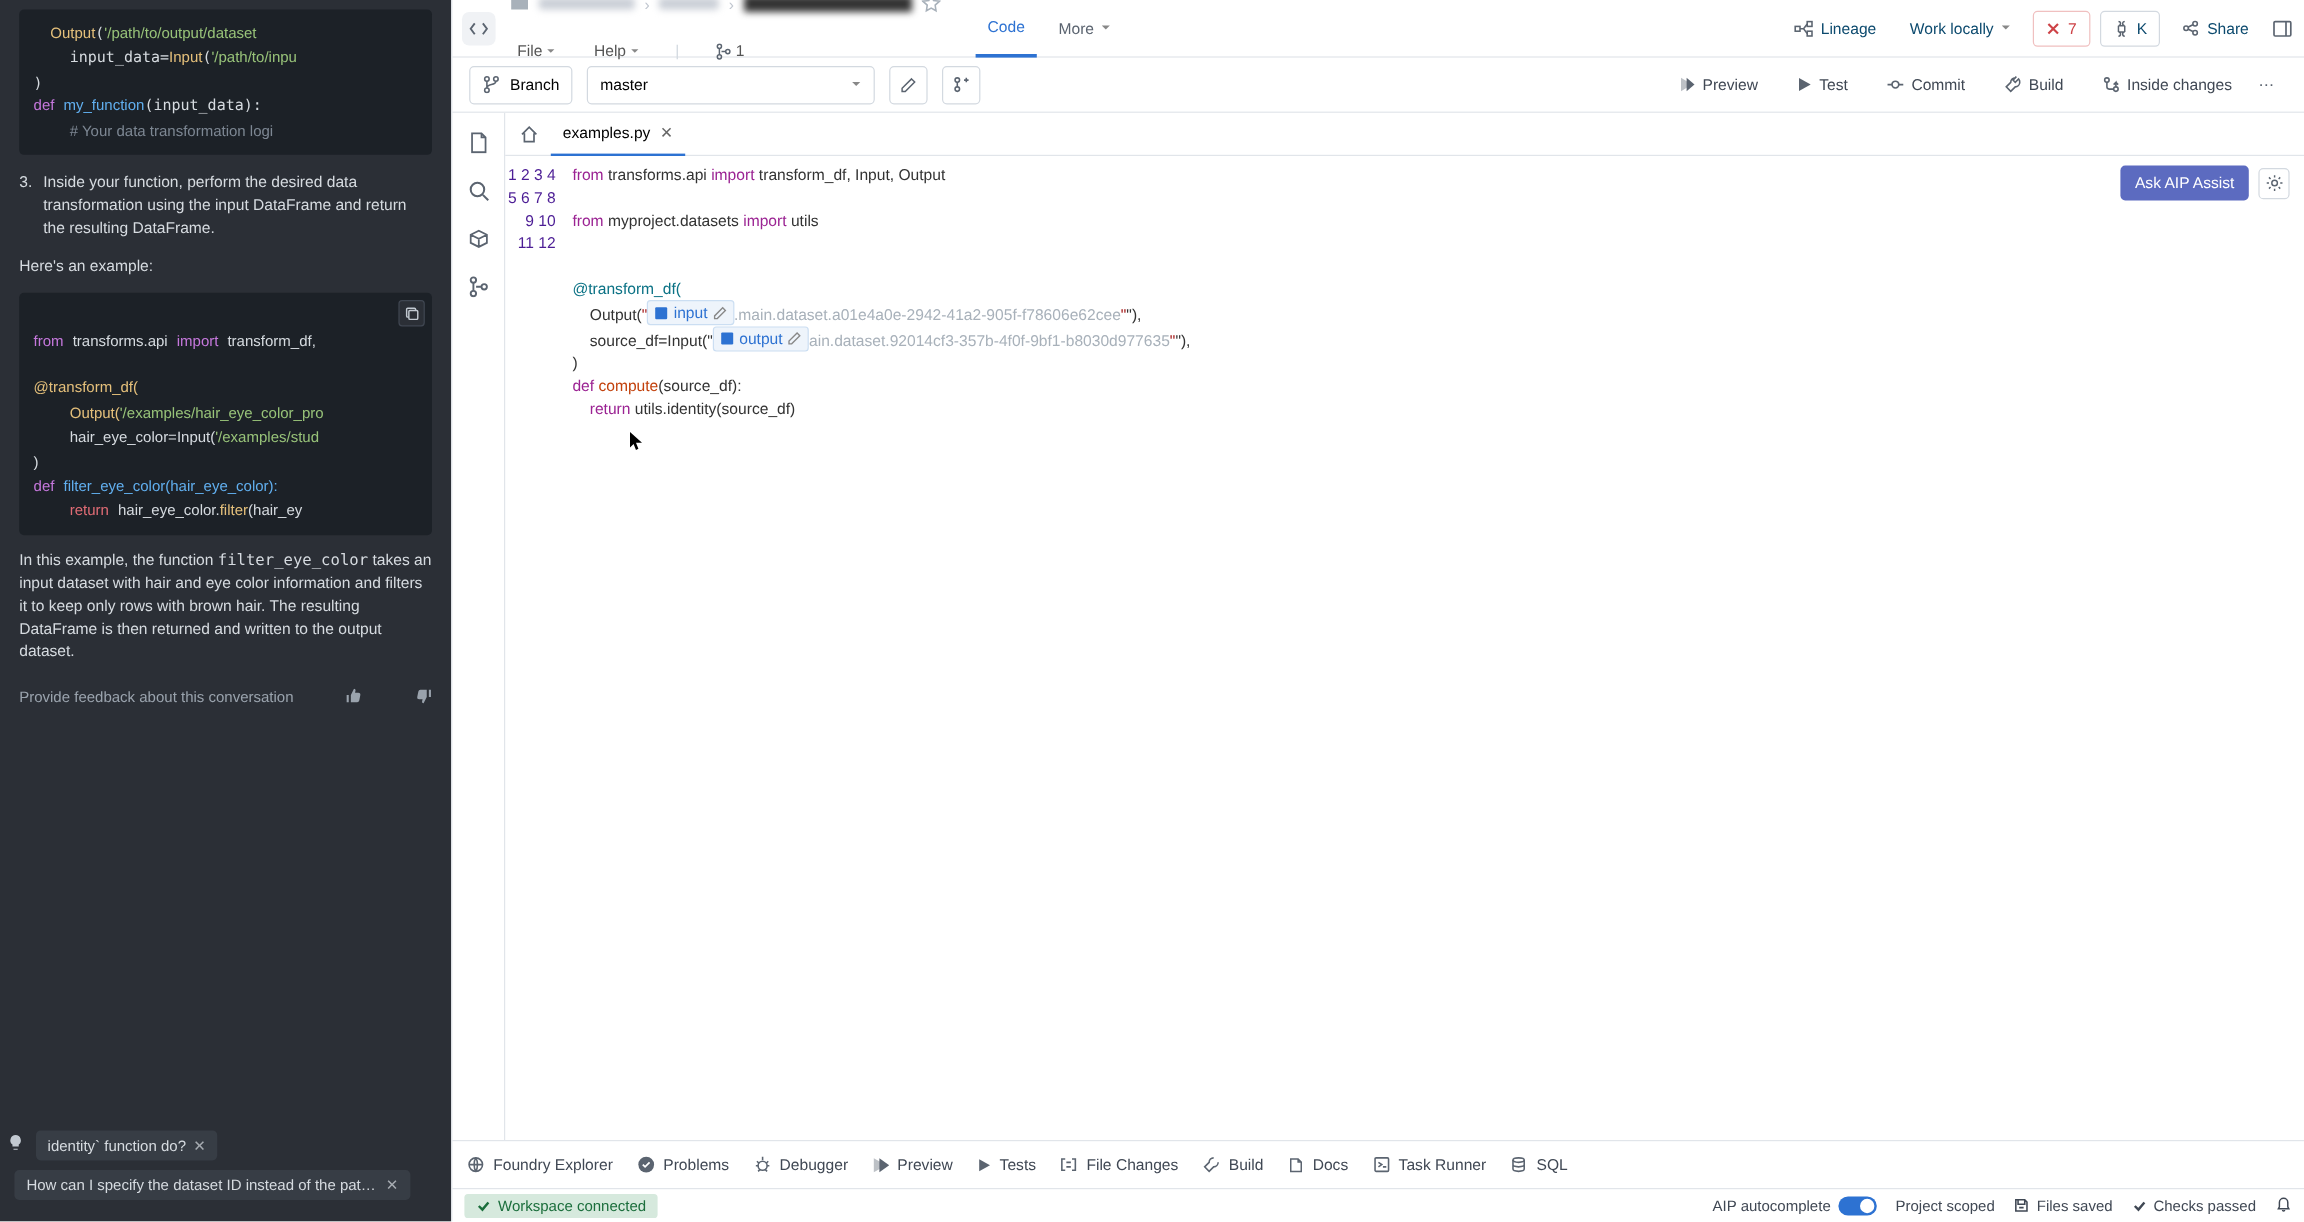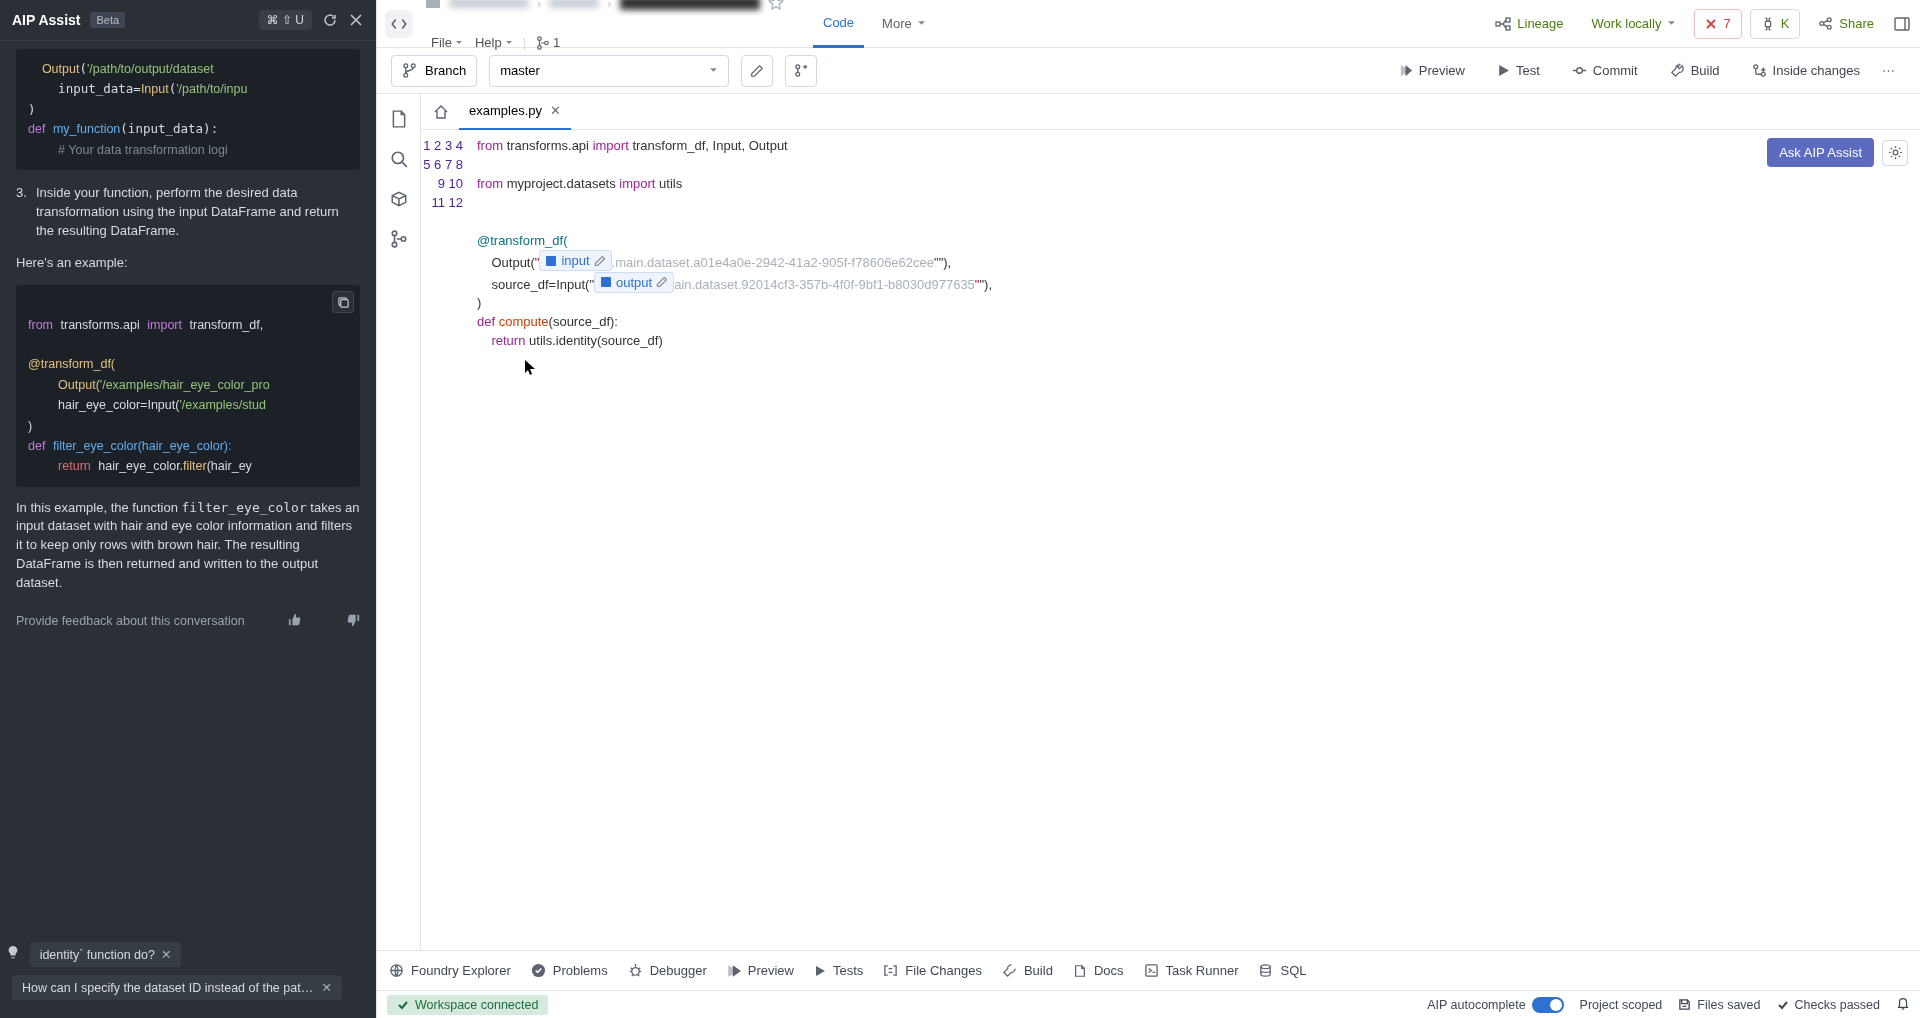--- a/index.html
+++ b/index.html
@@ -34,26 +34,26 @@
 
 .right { flex:1; display:flex; flex-direction:column; border-left:1px solid #e1e5ea; }
 .topbar { display:flex; align-items:center; height:48px; border-bottom:1px solid #e1e5ea; padding:0 8px; gap:8px; }
 .app-icon { width:28px; height:28px; background:#f0f2f5; border-radius:6px; display:flex; align-items:center; justify-content:center; margin-right:4px; }
 .breadcrumb-wrap { display:flex; flex-direction:column; gap:2px; min-width:380px; }
 .bc-row { display:flex; align-items:center; gap:8px; color:#7d8793; }
 .bc-folder { width:16px; height:16px; }
 .bc-blur { filter: blur(3px); background: linear-gradient(90deg,#c9ced6,#c9ced6); height:10px; border-radius:3px; }
 .bc-title { font-weight:600; color:#181c20; font-size:14px; filter: blur(3px); }
 .bc-star { width:16px; height:16px; cursor:pointer; }
-.bc-menu { display:flex; align-items:center; gap:0; color:#555;margin-top:20px; }
+.bc-menu { display:flex; align-items:center; gap:20px; color:#555;margin-top:20px; }
 .bc-menu-item { padding:2px 6px; cursor:pointer; display:flex; align-items:center; gap:3px; }
 .tb-spacer { flex:1; }
 .tb-tab { padding:0 10px; height:48px; display:flex; align-items:center; font-weight:500; cursor:pointer; color:#5b6470; gap:5px; }
 .tb-tab.active { color:#2d72d2; border-bottom:3px solid #2d72d2; }
-.tb-btn { display:flex; align-items:center; gap:6px; padding:4px 10px; border:1px solid #d3d9e0; border-radius:4px; cursor:pointer; color:#4d7c0f; font-size:13px; height:30px; }
+.tb-btn { display:flex; align-items:center; gap:6px; padding:4px 10px; border:1px solid #d3d9e0; border-radius:4px; cursor:pointer; color:#0c4a6e; font-size:13px; height:30px; }
 .tb-btn.red { color:#cd4246; border-color:#f0c0c0; }
 .tb-btn.noborder { border:none; }
 .tb-btn svg { flex-shrink:0; }
 
 .branchbar { display:flex; align-items:center; height:46px; border-bottom:1px solid #e1e5ea; padding:0 14px; gap:12px; }
 .branch-pill { display:flex; align-items:center; gap:8px; border:1px solid #d3d9e0; border-radius:4px; padding:4px 10px; height:32px; cursor:pointer; }
 .branch-sel { display:flex; align-items:center; gap:8px; border:1px solid #d3d9e0; border-radius:4px; padding:4px 10px; height:32px; min-width:240px; cursor:pointer; justify-content:space-between; }
 .bb-icon { width:32px; height:32px; border:1px solid #d3d9e0; border-radius:4px; display:flex; align-items:center; justify-content:center; cursor:pointer; }
 .bb-spacer { flex:1; }
 .bb-action { display:flex; align-items:center; gap:6px; padding:0 10px; height:32px; cursor:pointer; color:#404854; }
@@ -86,36 +86,20 @@
 .status-ws { background:#d6e9dd; color:#1b6e3c; padding:3px 10px; border-radius:3px; display:flex; align-items:center; gap:6px; }
 .status-spacer { flex:1; }
 .status-toggle { width:32px; height:16px; background:#2d72d2; border-radius:10px; position:relative; cursor:pointer; }
 .status-toggle::after { content:""; width:12px; height:12px; background:#fff; border-radius:50%; position:absolute; top:2px; right:2px; }
 .st-item { display:flex; align-items:center; gap:6px; }
 </style>
 </head>
 <body>
 
 <div class="left-panel">
-  <div class="lp-header">
-    <span class="lp-title">AIP Assist</span>
-    <span class="lp-badge">Beta</span>
-    <span class="lp-spacer"></span>
-    <span class="lp-kbd">⌘ ⇧ U</span>
-    <span class="lp-icon">
-      <svg width="16" height="16" viewBox="0 0 16 16" fill="none" stroke="#c2c9d1" stroke-width="1.5">
-          <path d="M13 8a5 5 0 1 1-1.5-3.5M13 3v3h-3"></path>
-        </svg>
-    </span>
-    <span class="lp-icon">
-      <svg width="14" height="14" viewBox="0 0 14 14" stroke="#c2c9d1" stroke-width="1.6">
-          <path d="M2 2l10 10M12 2l-10 10"></path>
-        </svg>
-    </span>
-  </div>
 
   <div class="lp-body">
     <div class="lp-code"><span class="fn">    Output</span>(<span class="str">'/path/to/output/dataset</span>
     input_data=<span class="fn">Input</span>(<span class="str">'/path/to/inpu</span>
 )
 <span class="kw">def</span> <span class="kw2">my_function</span>(input_data):
     <span style="color:#7d8793"># Your data transformation logi</span></div>
 
     <div class="lp-li">
       <span class="lp-li-num">3.</span>

